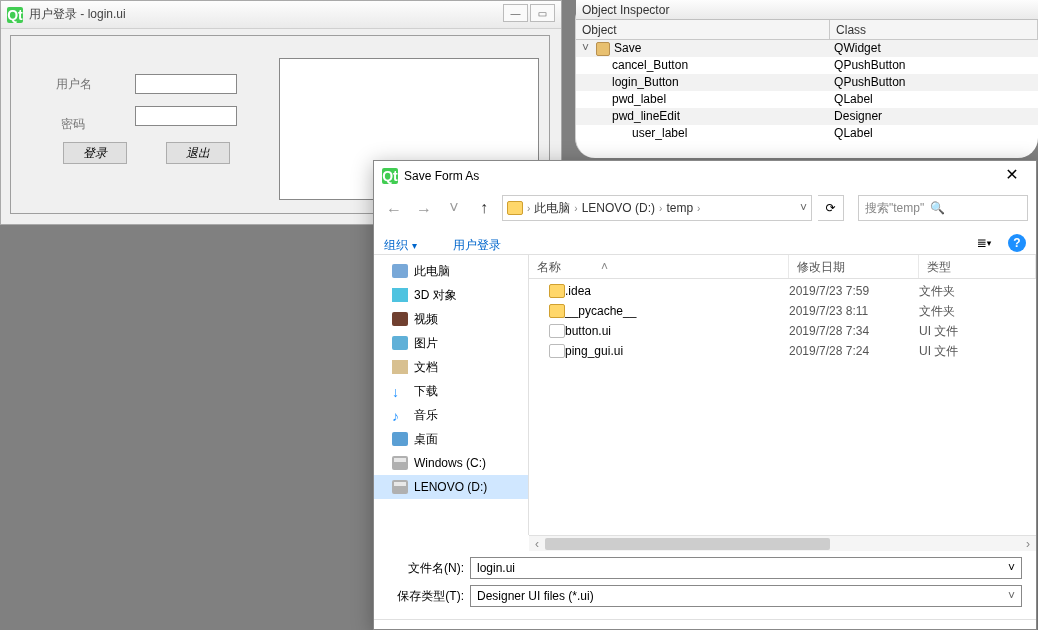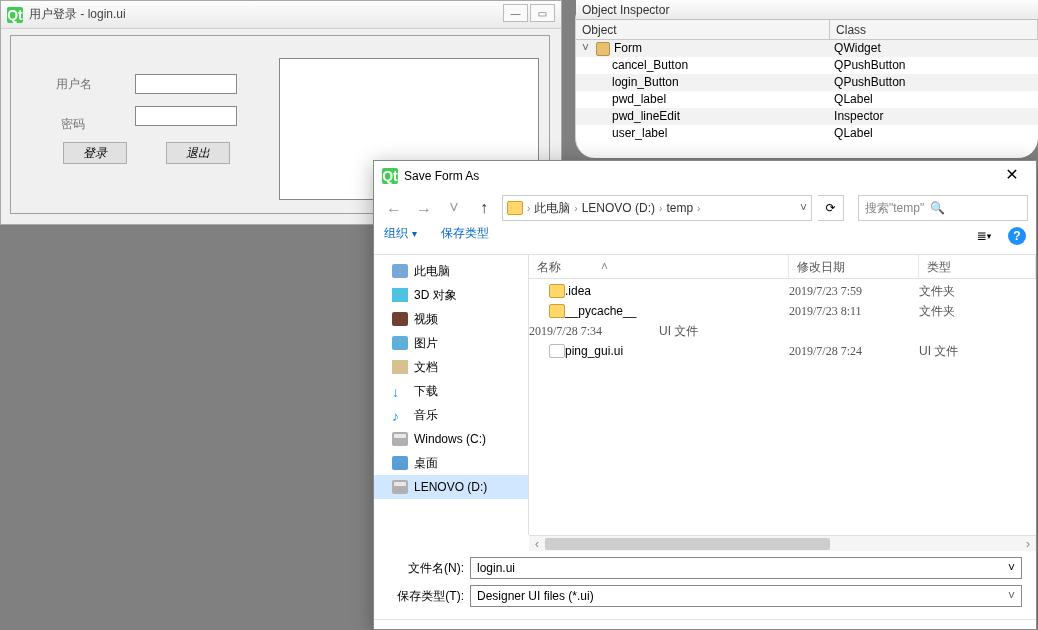--- a/index.html
+++ b/index.html
@@ -39,21 +39,21 @@
 .dlg-title .close { position: absolute; right: 4px; top: 2px; width: 40px; height: 24px; text-align: center; line-height: 24px; cursor: pointer; font-size: 16px; }
 .dlg-nav { height: 34px; display: flex; align-items: center; padding: 0 8px; border-bottom: 0; gap: 6px; }
 .nav-arrow { width: 24px; height: 24px; text-align: center; line-height: 24px; color: #999; cursor: pointer; font-size: 16px; }
 .nav-arrow.en { color: #333; }
 .crumbs { flex: 1; height: 26px; border: 1px solid #ccc; display: flex; align-items: center; padding: 0 4px; gap: 4px; }
 .crumbs .sep { color: #888; font-size: 10px; }
 .crumbs .seg { color: #333; cursor: pointer; }
 .crumbs .folder-ico { width: 16px; height: 14px; background: #ffd76a; border: 1px solid #d0a030; border-radius: 2px; }
 .refresh { width: 26px; height: 26px; border: 1px solid #ccc; border-left: none; text-align: center; line-height: 24px; cursor: pointer; }
 .search { width: 170px; height: 26px; border: 1px solid #ccc; margin-left: 8px; display: flex; align-items: center; padding: 0 6px; gap: 6px; color: #888; }
-.dlg-toolbar { height: 30px; border-bottom: 1px solid #e0e0e0; display: flex; align-items: flex-start; padding: 0 10px; gap: 24px; }
+.dlg-toolbar { height: 30px; border-bottom: 1px solid #e0e0e0; display: flex; align-items: flex-end; padding: 0 10px; gap: 36px; }
 .dlg-toolbar .l { color: #0066cc; cursor: pointer; display: flex; align-items: center; gap: 4px; }
 .dlg-toolbar .r { margin-left: auto; display: flex; gap: 10px; align-items: center; }
 .tb-btn { width: 28px; height: 22px; border: 1px solid transparent; display: flex; align-items: center; justify-content: center; cursor: pointer; }
 .help { width: 18px; height: 18px; background: #1e90ff; border-radius: 50%; color: #fff; text-align: center; line-height: 18px; font-weight: bold; cursor: pointer; }
 .dlg-body { display: flex; height: 280px; }
 .tree { width: 155px; border-right: 1px solid #e0e0e0; padding: 4px 0; overflow: hidden; }
 .tree-item { height: 24px; display: flex; align-items: center; gap: 6px; padding-left: 18px; cursor: pointer; }
 .tree-item.sel { background: #d0e7ff; }
 .tree-item .ico { width: 16px; height: 14px; flex-shrink: 0; }
 .ico-pc { background: #78a8d8; border-radius: 2px; }
@@ -67,21 +67,21 @@
 .ico-drv { background: #b0b0b0; border-radius: 2px; position: relative; }
 .ico-drv::after { content: ''; position: absolute; left: 2px; right: 2px; top: 2px; height: 4px; background: #e8e8e8; }
 .flist { flex: 1; }
 .flist-head { height: 24px; display: flex; border-bottom: 1px solid #e0e0e0; }
 .flist-head div { padding: 0 8px; line-height: 24px; color: #555; border-right: 1px solid #e8e8e8; }
 .fh-name { width: 260px; display: flex; align-items: center; gap: 40px; padding-left: 20px; }
 .fh-date { width: 130px; }
 .fh-type { flex: 1; }
 .flist-rows .fr { height: 20px; display: flex; align-items: center; padding-top: 4px; }
 .flist-rows .fn { width: 260px; padding-left: 20px; display: flex; align-items: center; }
-.flist-rows .fd { width: 130px; color: #555; font-family: Liberation Serif, serif; }
+.flist-rows .fd { width: 130px; color: #555; }
 .flist-rows .ft { flex: 1; color: #555; }
 .fico { width: 16px; height: 14px; }
 .fico-fold { background: #ffd76a; border: 1px solid #d0a030; border-radius: 2px; }
 .fico-file { background: #fff; border: 1px solid #bbb; border-radius: 2px; }
 .hscroll { height: 16px; border-top: 1px solid #e0e0e0; background: #f5f5f5; display: flex; align-items: center; }
 .hscroll .track { flex: 1; height: 16px; position: relative; }
 .hscroll .thumb { position: absolute; left: 0; top: 2px; width: 60%; height: 12px; background: #cdcdcd; border-radius: 2px; }
 .hscroll .arr { width: 16px; text-align: center; color: #888; cursor: pointer; }
 .dlg-fields { padding: 6px 14px; }
 .fld { display: flex; align-items: center; gap: 6px; margin-bottom: 6px; }
@@ -119,21 +119,21 @@
   <div class="insp-title">Object Inspector</div>
   <div class="insp-head">
     <div class="c1">Object</div>
     <div class="c2">Class</div>
   </div>
   <div class="insp-rows" id="insp-rows">
       <div class="row alt">
         <div class="c1" style="padding-left:6px">
           <span class="tree-arrow">˅</span>
           <span class="tree-icon"></span>
-          <span>Form</span>
+          <span>Save</span>
         </div>
         <div class="c2">QWidget</div>
       </div>
       <div class="row">
         <div class="c1" style="padding-left:36px">
           <span>cancel_Button</span>
         </div>
         <div class="c2">QPushButton</div>
       </div>
       <div class="row alt">
@@ -145,24 +145,24 @@
       <div class="row">
         <div class="c1" style="padding-left:36px">
           <span>pwd_label</span>
         </div>
         <div class="c2">QLabel</div>
       </div>
       <div class="row alt">
         <div class="c1" style="padding-left:36px">
           <span>pwd_lineEdit</span>
         </div>
-        <div class="c2">Inspector</div>
+        <div class="c2">Designer</div>
       </div>
       <div class="row">
-        <div class="c1" style="padding-left:36px">
+        <div class="c1" style="padding-left:56px">
           <span>user_label</span>
         </div>
         <div class="c2">QLabel</div>
       </div>
     </div>
 </div>
 
 <div class="save-dlg">
   <div class="dlg-title">
     <span class="qt-icon">Qt</span>
@@ -189,21 +189,21 @@
     <div class="search">
       <span>搜索"temp"</span>
       <span>🔍</span>
     </div>
   </div>
   <div class="dlg-toolbar">
     <span class="l">
         <span>组织</span>
         <span style="font-size:10px">▾</span>
       </span>
-    <span class="l">保存类型</span>
+    <span class="l">用户登录</span>
     <div class="r">
       <div class="tb-btn">≣ <span style="font-size:9px">▾</span></div>
       <div class="help">?</div>
     </div>
   </div>
   <div class="dlg-body">
     <div class="tree" id="nav-tree">
         <div class="tree-item">
           <span class="ico ico-pc"></span>
           <span>此电脑</span>
@@ -226,26 +226,26 @@
         </div>
         <div class="tree-item">
           <span class="ico ico-dl">↓</span>
           <span>下载</span>
         </div>
         <div class="tree-item">
           <span class="ico ico-mus">♪</span>
           <span>音乐</span>
         </div>
         <div class="tree-item">
+          <span class="ico ico-dsk"></span>
+          <span>桌面</span>
+        </div>
+        <div class="tree-item">
           <span class="ico ico-drv"></span>
           <span>Windows (C:)</span>
-        </div>
-        <div class="tree-item">
-          <span class="ico ico-dsk"></span>
-          <span>桌面</span>
         </div>
         <div class="tree-item sel">
           <span class="ico ico-drv"></span>
           <span>LENOVO (D:)</span>
         </div>
       </div>
     <div class="flist">
       <div class="flist-head">
         <div class="fh-name">
             <span>名称</span>
@@ -265,20 +265,24 @@
           </div>
           <div class="fr">
             <div class="fn">
               <span class="fico fico-fold"></span>
               <span>__pycache__</span>
             </div>
             <div class="fd">2019/7/23 8:11</div>
             <div class="ft">文件夹</div>
           </div>
           <div class="fr">
+            <div class="fn">
+              <span class="fico fico-file"></span>
+              <span>button.ui</span>
+            </div>
             <div class="fd">2019/7/28 7:34</div>
             <div class="ft">UI 文件</div>
           </div>
           <div class="fr">
             <div class="fn">
               <span class="fico fico-file"></span>
               <span>ping_gui.ui</span>
             </div>
             <div class="fd">2019/7/28 7:24</div>
             <div class="ft">UI 文件</div>

